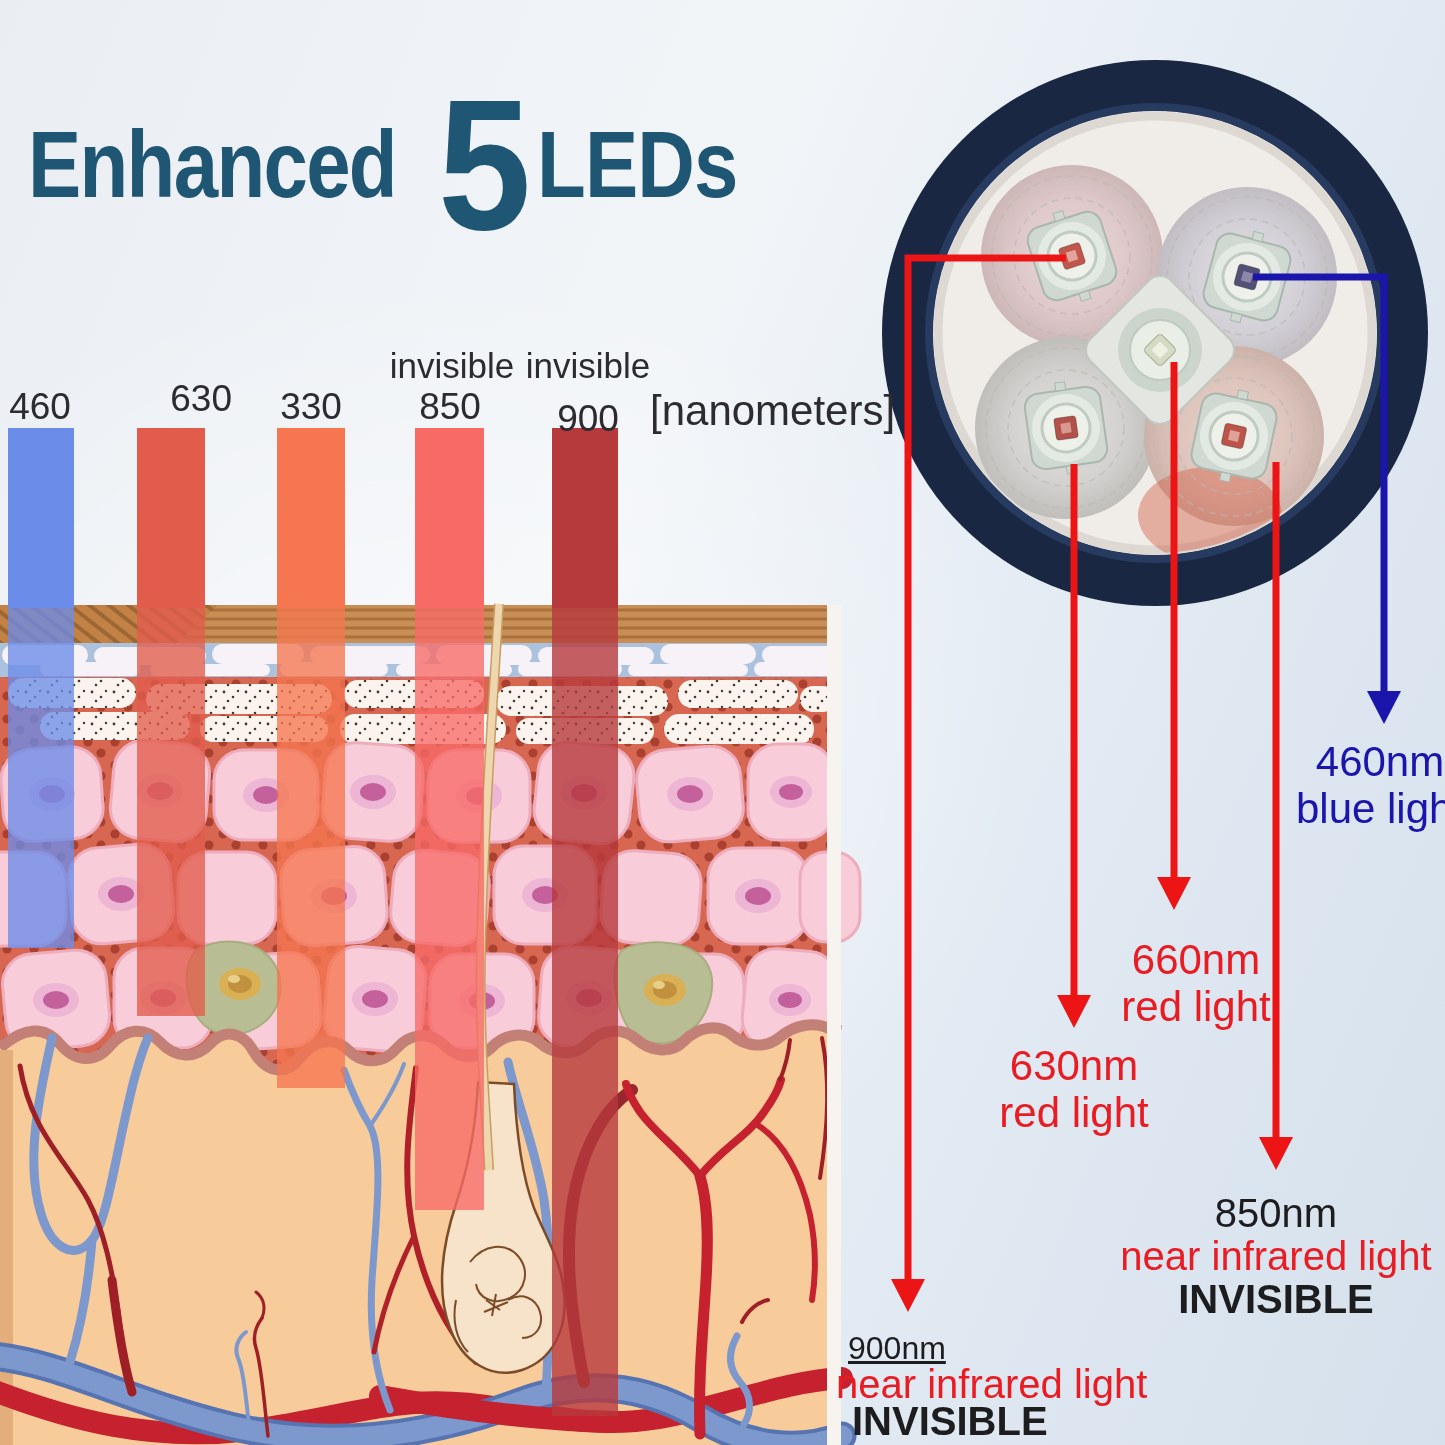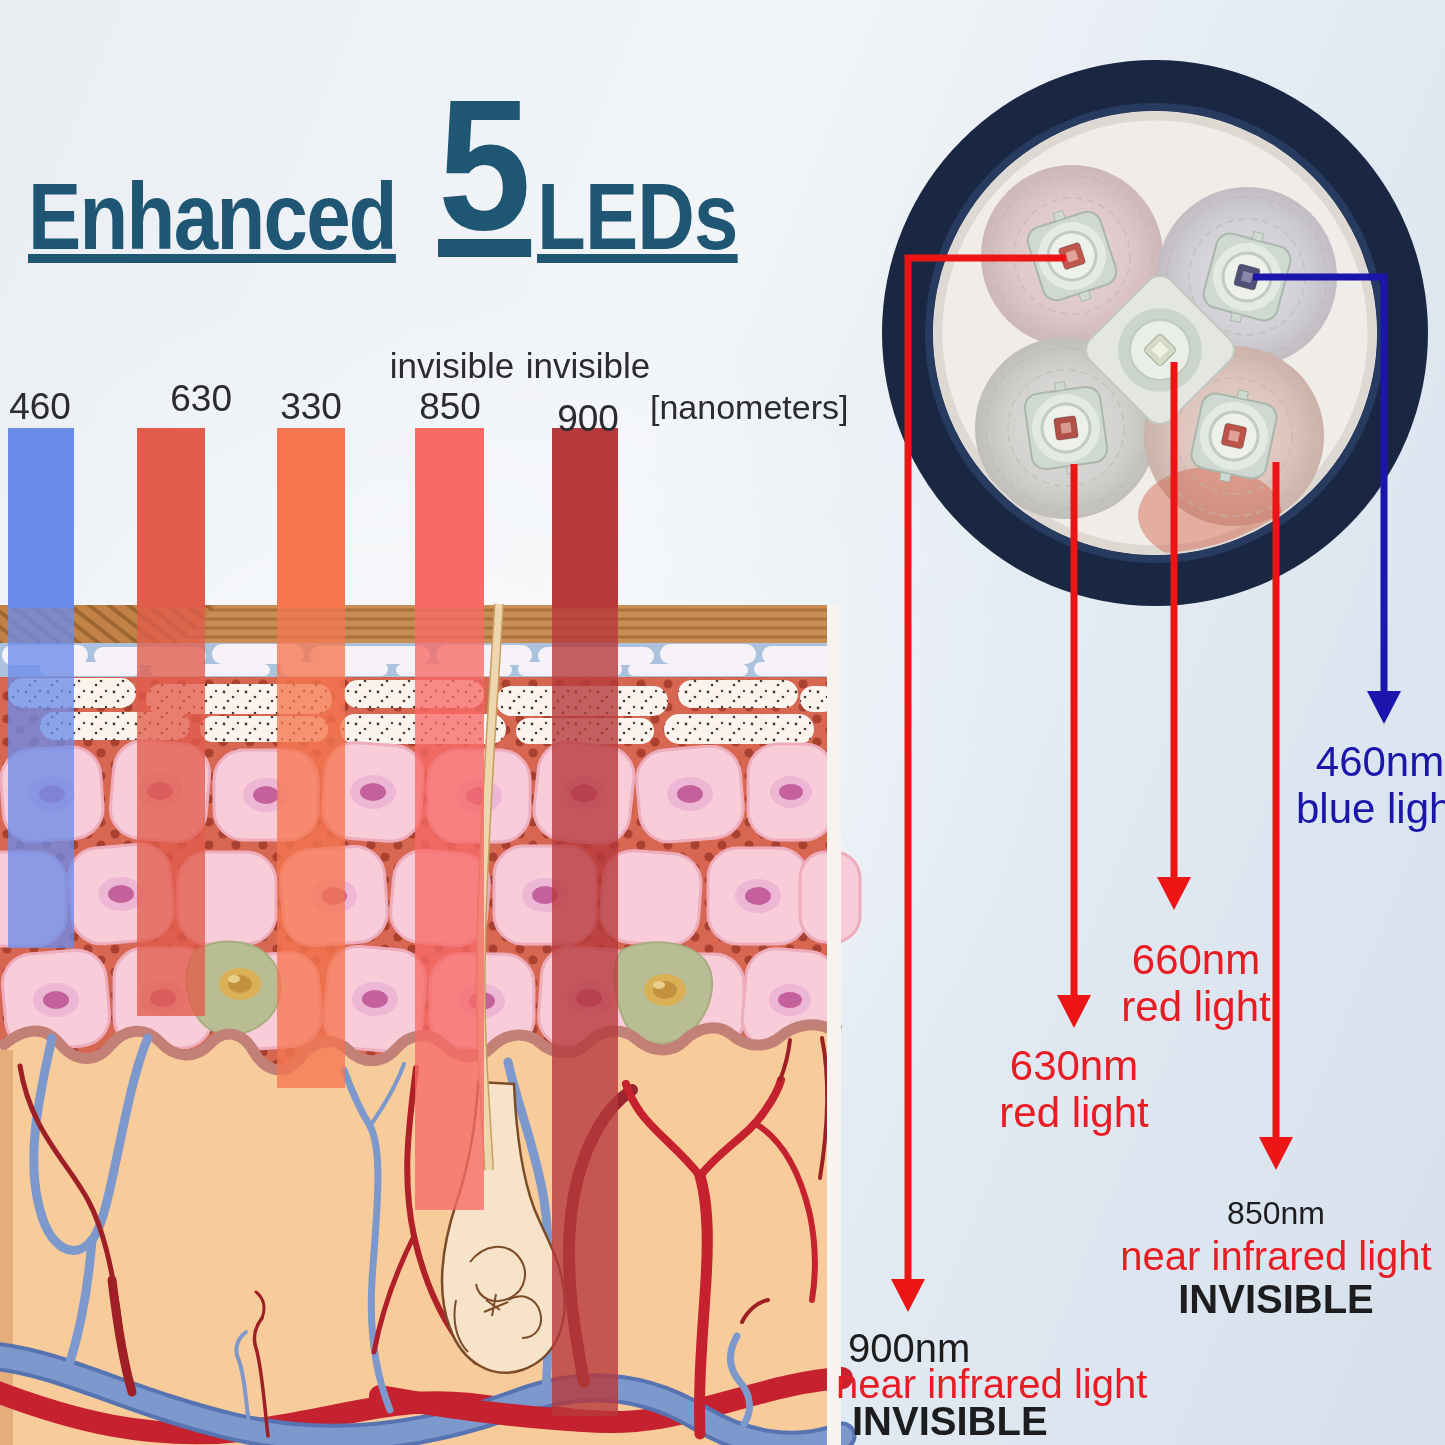--- a/index.html
+++ b/index.html
@@ -5,36 +5,36 @@
   html,body{margin:0;padding:0;background:#dfe7f0;}
   #stage{
     position:relative;width:1445px;height:1445px;overflow:hidden;
     background:
       radial-gradient(900px 700px at 420px 760px, rgba(255,255,255,.55), rgba(255,255,255,0) 70%),
       linear-gradient(112deg,#eaeef3 0%,#f2f5f8 40%,#e3ebf3 65%,#d5e0ec 100%);
     font-family:"Liberation Sans",sans-serif;
   }
   svg{position:absolute;left:0;top:0;}
   .lbl{position:absolute;white-space:nowrap;line-height:1;}
-  #title{position:absolute;left:28px;top:58px;display:flex;align-items:flex-end;color:#1e5673;text-decoration:underline;}
+  #title{position:absolute;left:28px;top:58px;display:flex;align-items:center;color:#1e5673;}
   #title .w{font-size:95px;font-weight:bold;transform:scaleX(.84);transform-origin:left bottom;letter-spacing:-2px;}
   #title .n{font-size:186px;font-weight:bold;margin:0 6px 0 -28px;transform:scaleX(.9);transform-origin:left bottom;}
   #title .w2{font-size:95px;font-weight:bold;transform:scaleX(.84);transform-origin:left bottom;letter-spacing:-1px;margin-left:-10px;}
   .barlab{width:120px;text-align:center;font-size:37px;color:#2b2b30;}
   .invlab{width:160px;text-align:center;font-size:35px;color:#2b2b30;}
-  .units{font-size:34px;color:#2b2b30;}
+  .units{font-size:42px;color:#2b2b30;}
   .co{text-align:center;font-weight:500;}
   .co div{line-height:47px;font-size:42px;}
   .blue{color:#1b15ab;}
   .red{color:#e91c23;}
-  .tri .l1{font-size:32px;line-height:43px;color:#1d1d1f;}
+  .tri .l1{font-size:40px;line-height:43px;color:#1d1d1f;}
   .tri .l2{font-size:40px;line-height:43px;color:#e91c23;}
   .tri .l3{font-size:40px;line-height:43px;color:#1d1d1f;font-weight:bold;}
   #c900{text-align:left;}
-  #c900 .l1{font-size:40px;line-height:36px;padding-left:12px;}
+  #c900 .l1{font-size:32px;line-height:36px;padding-left:12px;text-decoration:underline;}
   #c900 .l2{font-size:40px;line-height:36px;}
   #c900 .l3{font-size:40px;line-height:38px;padding-left:16px;font-weight:bold;}
 </style>
 </head>
 <body>
 
 <div id="stage">
 
 <svg width="1445" height="1445" viewBox="0 0 1445 1445">
 <defs>

